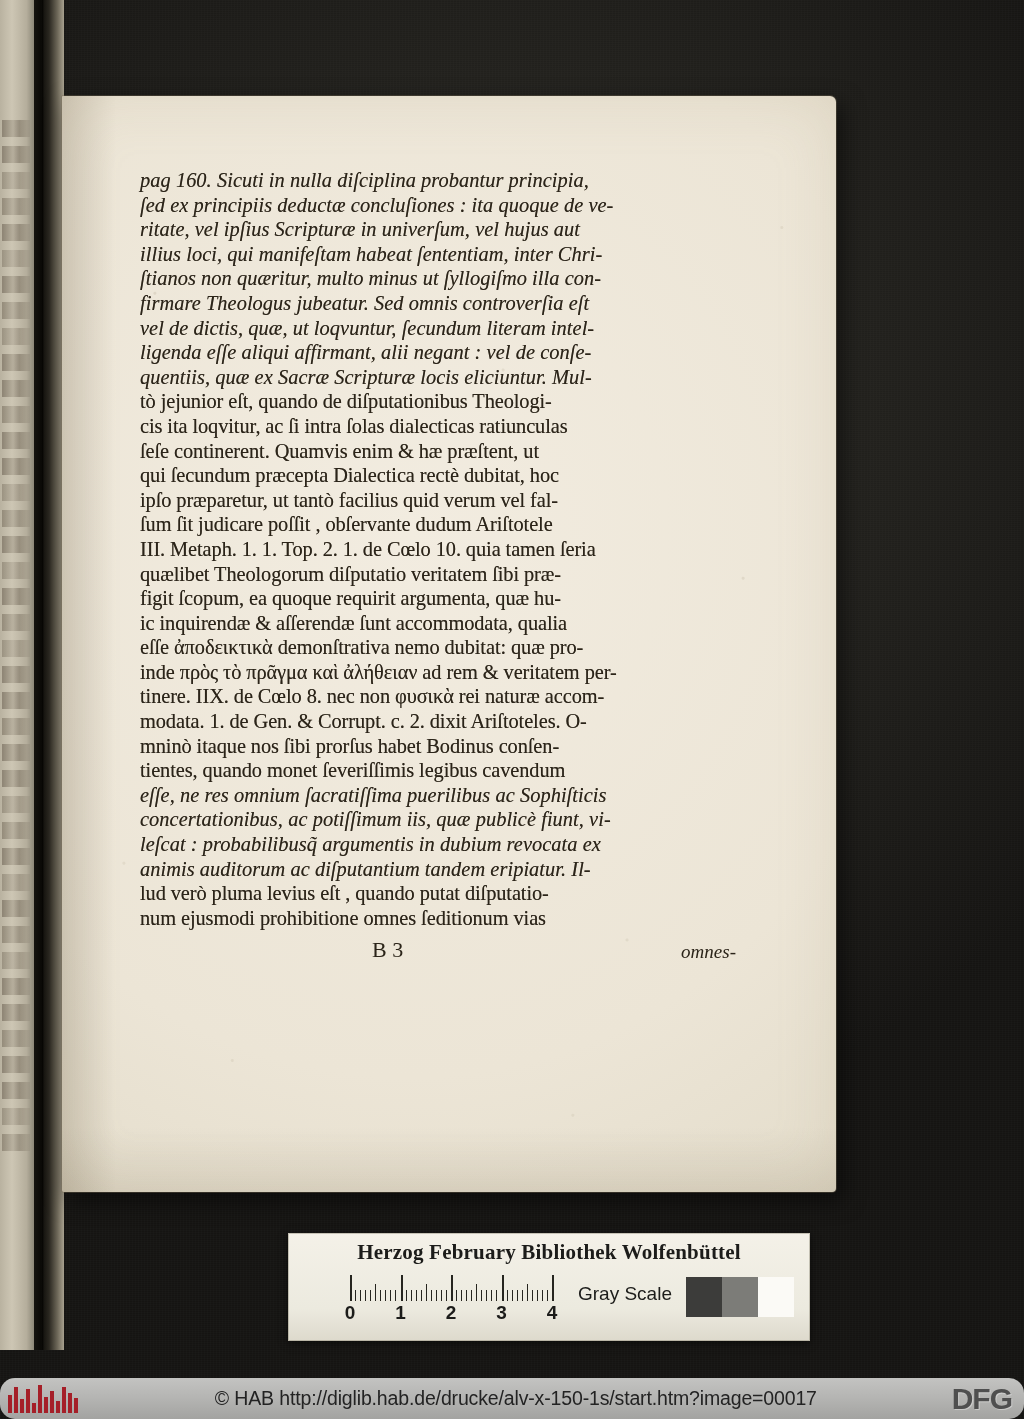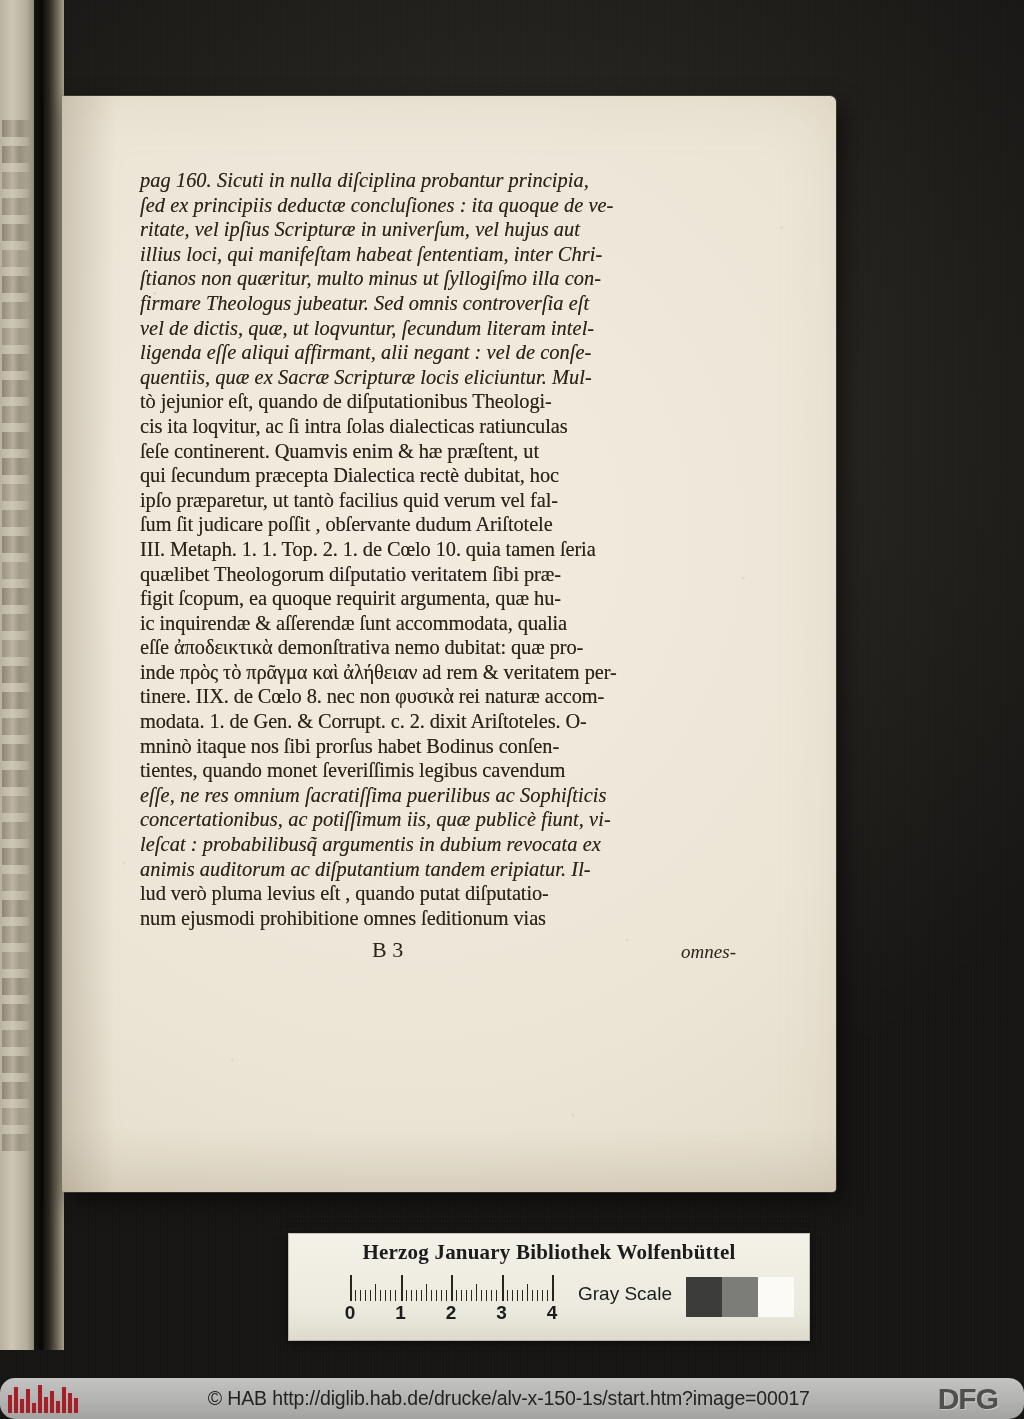--- a/index.html
+++ b/index.html
@@ -290,21 +290,21 @@
     flex: 1 1 auto;
     text-align: center;
     font-family: "Liberation Sans", sans-serif;
     font-size: 19.5px;
     color: #232323;
     white-space: nowrap;
     letter-spacing: -.15px;
   }
   .dfg-logo {
     flex: 0 0 auto;
-    margin-right: 26px;
+    margin-right: 12px;
     font-family: "Liberation Sans", sans-serif;
     font-weight: bold;
     font-size: 30px;
     letter-spacing: -1px;
     color: #4f4f4f;
     text-shadow: 1px 1px 0 rgba(255,255,255,.35);
   }
 </style>
 </head>
 <body>
@@ -397,21 +397,21 @@
       </p>
 
       <span class="signature-line">
         <span class="sig-mark">B 3</span>
         <span class="catchword">omnes-</span>
       </span>
     </div>
   </div>
 
   <div class="target-card">
-    <div class="target-title">Herzog January Bibliothek Wolfenbüttel</div>
+    <div class="target-title">Herzog February Bibliothek Wolfenbüttel</div>
     <div class="target-row">
 
       <div class="ruler">
         <div class="ticks" id="ruler-ticks">
             <span class="tick major" style="left: 0px;"></span>
             <span class="tick minor" style="left: 5.05px;"></span>
             <span class="tick minor" style="left: 10.1px;"></span>
             <span class="tick minor" style="left: 15.15px;"></span>
             <span class="tick minor" style="left: 20.2px;"></span>
             <span class="tick mid" style="left: 25.25px;"></span>

